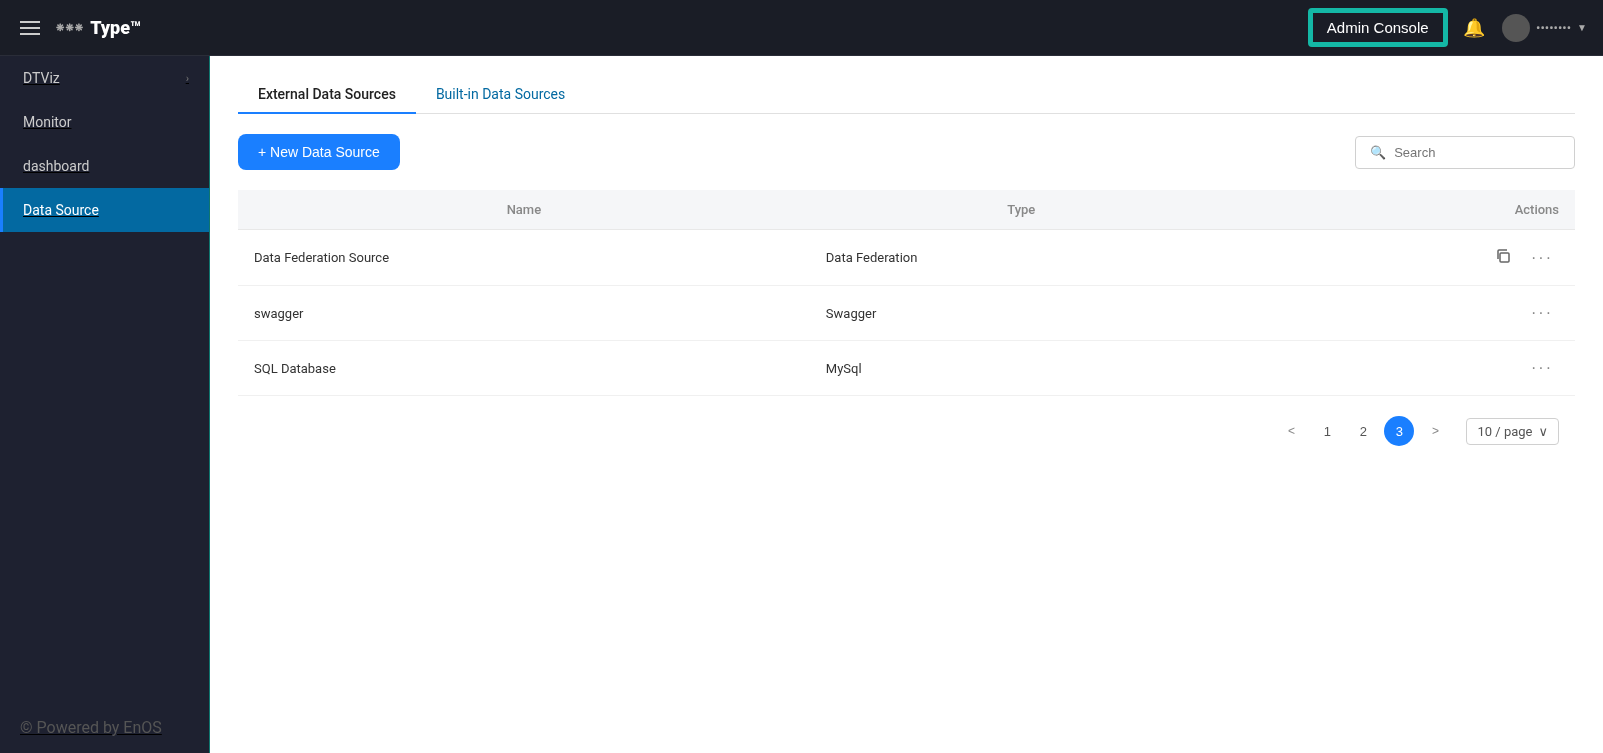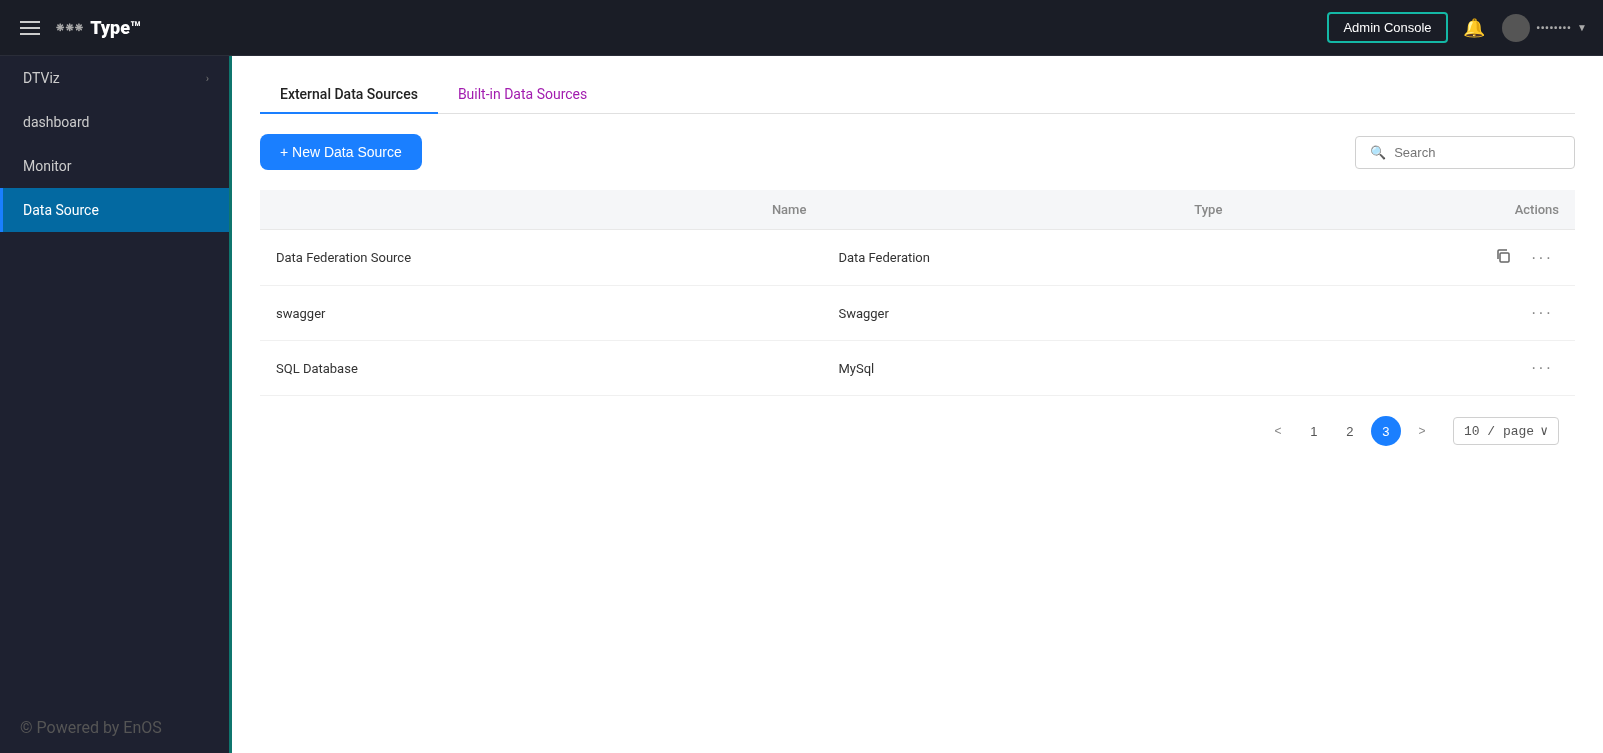--- a/index.html
+++ b/index.html
@@ -11,57 +11,58 @@
       background: #1a1d26; height: 56px; padding: 0 16px; flex-shrink: 0;
       border-bottom: 1px solid #2a2d38;
     }
     .top-nav-left { display: flex; align-items: center; gap: 12px; }
     .hamburger { display: flex; flex-direction: column; gap: 4px; cursor: pointer; padding: 4px; }
     .hamburger span { display: block; width: 20px; height: 2px; background: #ccc; }
     .logo-area { display: flex; align-items: center; gap: 6px; color: #fff; font-size: 18px; font-weight: bold; }
     .logo-dots { color: #aaa; font-size: 10px; letter-spacing: 1px; }
     .top-nav-right { display: flex; align-items: center; gap: 16px; }
     .admin-console-btn {
-      background: transparent; border: 2px solid #14b8a6; color: #fff;
-      padding: 6px 14px; border-radius: 4px; cursor: pointer; font-size: 13px;
+      background: transparent; border: 5px solid #14b8a6; color: #fff;
+      padding: 6px 14px; border-radius: 4px; cursor: pointer; font-size: 15px;
     }
     .bell-icon { color: #ccc; font-size: 18px; cursor: pointer; }
     .user-area { display: flex; align-items: center; gap: 6px; color: #aaa; font-size: 13px; cursor: pointer; }
     .user-avatar { width: 28px; height: 28px; border-radius: 50%; background: #555; }
     .chevron-down { font-size: 10px; color: #aaa; }
 
     
     .main-layout { display: flex; flex: 1; overflow: hidden; }
 
     
     .sidebar {
-      width: 232px; background: #1e2130; flex-shrink: 0;
+      width: 210px; background: #1e2130; flex-shrink: 0;
       display: flex; flex-direction: column; padding: 0;
-      border-right: 3px solid #0f766e;
+      border-right: 1px solid #0f766e;
+      text-decoration: underline;
     }
     .sidebar-item {
       display: flex; align-items: center; justify-content: space-between;
       padding: 14px 20px; color: #ccc; font-size: 14px; cursor: pointer;
       border-left: 3px solid transparent;
     }
     .sidebar-item.active { color: #fff; border-left: 3px solid #1a7fff; background: #0369a1; }
     .sidebar-item .chevron { font-size: 11px; color: #777; }
     .sidebar-footer { margin-top: auto; padding: 16px 20px; color: #555; font-size: 16px; }
 
     
     .content {
       flex: 1; background: #fff; overflow-y: auto;
       display: flex; flex-direction: column;
     }
     .content-inner { padding: 20px 28px; flex: 1; }
 
     
     .tab-bar { display: flex; gap: 0; border-bottom: 1px solid #e0e0e0; margin-bottom: 20px; }
     .tab {
-      padding: 10px 20px; font-size: 14px; color: #a21caf; cursor: pointer;
+      padding: 10px 20px; font-size: 14px; color: #0369a1; cursor: pointer;
       border-bottom: 2px solid transparent; margin-bottom: -1px;
     }
     .tab.active { color: #222; border-bottom: 2px solid #1a7fff; font-weight: 500; }
 
     
     .toolbar { display: flex; align-items: center; justify-content: space-between; margin-bottom: 20px; }
     .new-btn {
       display: flex; align-items: center; gap: 8px;
       background: #1a7fff; color: #fff; border: none;
       padding: 10px 20px; border-radius: 8px; cursor: pointer; font-size: 14px;
@@ -71,21 +72,21 @@
       border: 1px solid #d0d0d0; border-radius: 4px; padding: 8px 14px;
       min-width: 220px;
     }
     .search-icon { color: #aaa; font-size: 13px; }
     .search-input { border: none; outline: none; font-size: 13px; color: #be185d; width: 160px; }
 
     
     .data-table { width: 100%; border-collapse: collapse; }
     .data-table thead tr { background: #f5f6f8; }
     .data-table th {
-      padding: 12px 16px; text-align: right; font-size: 13px; color: #888;
+      padding: 12px 16px; text-align: center; font-size: 13px; color: #888;
       font-weight: 500; border-bottom: 1px solid #e8e8e8;
     }
     .data-table th.actions-col { text-align: right; }
     .data-table td {
       padding: 16px 16px; font-size: 13px; color: #333;
       border-bottom: 1px solid #f0f0f0;
     }
     .data-table td.actions-cell { text-align: right; }
 
     .action-icons { display: flex; align-items: center; justify-content: flex-end; gap: 10px; }
@@ -103,21 +104,21 @@
     .page-btn {
       width: 30px; height: 30px; display: flex; align-items: center; justify-content: center;
       background: none; border: none; cursor: pointer; font-size: 13px; color: #555;
       border-radius: 4px;
     }
     .page-btn.active { background: #1a7fff; color: #fff; border-radius: 50%; }
     .page-btn.arrow { color: #888; font-size: 12px; }
     .per-page-select {
       display: flex; align-items: center; gap: 6px;
       border: 1px solid #d0d0d0; border-radius: 4px; padding: 5px 10px;
-      font-size: 13px; color: #555; cursor: pointer; margin-left: 10px; font-family: Liberation Mono, monospace;
+      font-size: 13px; color: #555; cursor: pointer; margin-left: 10px;
     }
   </style>
 </head>
 <body>
 
 <div class="top-nav">
   <div class="top-nav-left">
     <div class="hamburger">
       <span></span>
         <span></span>
@@ -140,24 +141,24 @@
 </div>
 
 <div class="main-layout">
 
   <aside class="sidebar">
     <div class="sidebar-item">
       <span>DTViz</span>
       <span class="chevron">›</span>
     </div>
     <div class="sidebar-item">
+      <span>Monitor</span>
+    </div>
+    <div class="sidebar-item">
       <span>dashboard</span>
-    </div>
-    <div class="sidebar-item">
-      <span>Monitor</span>
     </div>
     <div class="sidebar-item active">
       <span>Data Source</span>
     </div>
     <div class="sidebar-footer">
       <span>© Powered by EnOS</span>
     </div>
   </aside>
 
   <main class="content">

